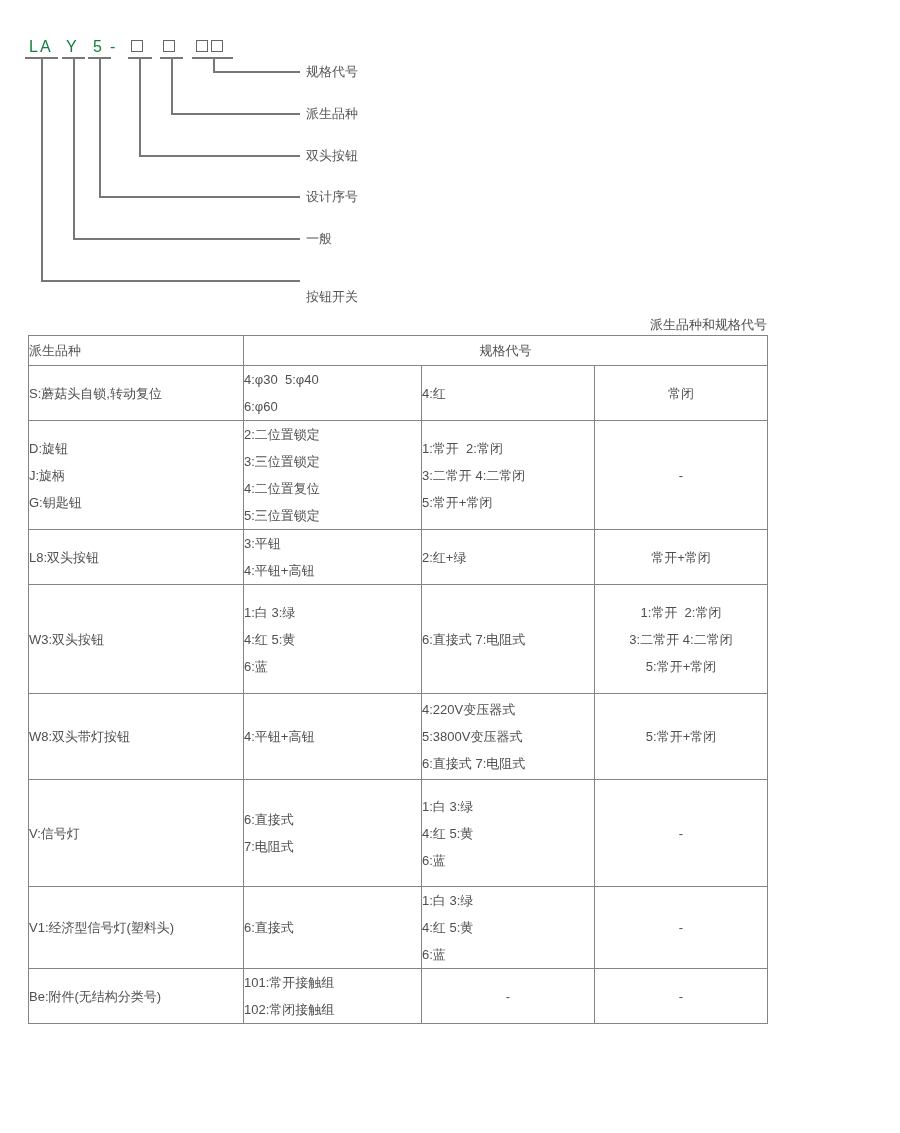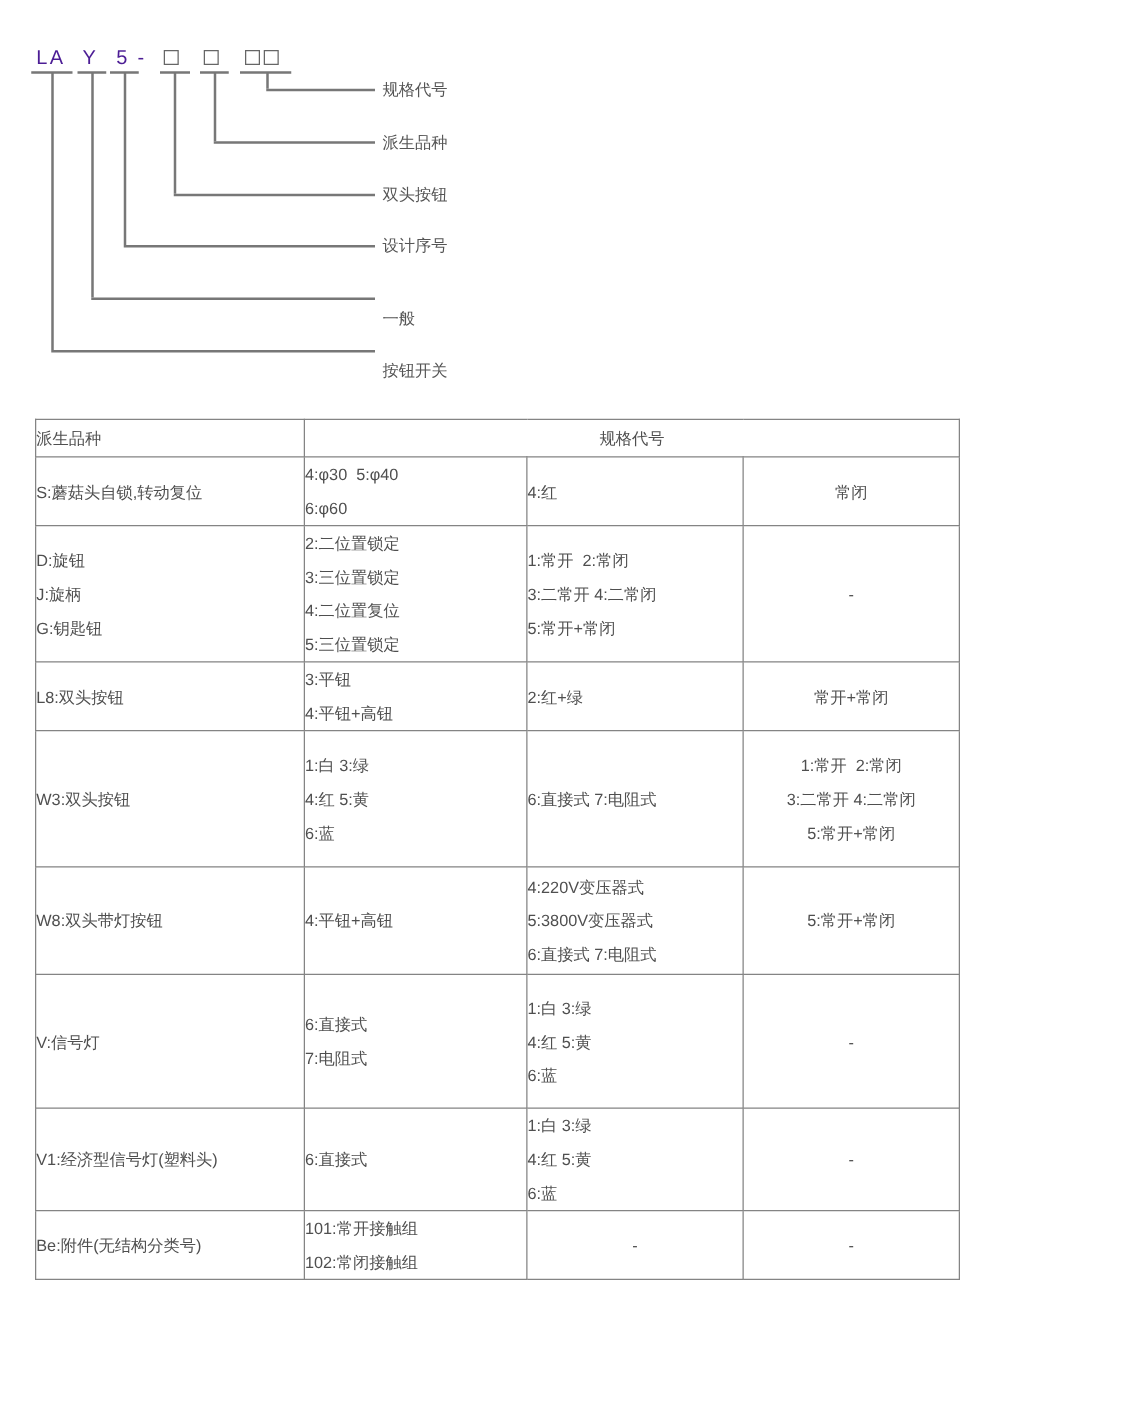--- a/index.html
+++ b/index.html
@@ -7,21 +7,21 @@
     position:relative;
     width:900px;height:1133px;
     background:#ffffff;
     font-family:"Liberation Sans","DejaVu Sans",sans-serif;
     color:#4f4f4f;
     overflow:hidden;
   }
   
   .code-part{
     position:absolute;top:38px;
-    font-size:16px;color:#4c1d95;letter-spacing:2px;white-space:pre;
+    font-size:16px;color:#15803d;letter-spacing:2px;white-space:pre;
   }
   .code-box{
     position:absolute;top:40px;width:10px;height:10px;
     border:1.5px solid #666;background:#fff;
   }
   .dline{position:absolute;background:#777;}
   .dlabel{
     position:absolute;left:306px;height:16px;
     font-size:13px;color:#555;white-space:pre;
   }
@@ -84,24 +84,25 @@
     <div class="dline" style="left:171px;top:113px;width:129px;height:1.5px;"></div>
     <div class="dline" style="left:139px;top:155px;width:161px;height:1.5px;"></div>
     <div class="dline" style="left:99px; top:196px;width:201px;height:1.5px;"></div>
     <div class="dline" style="left:73px; top:238px;width:227px;height:1.5px;"></div>
     <div class="dline" style="left:41px; top:280px;width:259px;height:1.5px;"></div>
 
     <span class="dlabel" style="top:63px;">规格代号</span>
     <span class="dlabel" style="top:105px;">派生品种</span>
     <span class="dlabel" style="top:147px;">双头按钮</span>
     <span class="dlabel" style="top:188px;">设计序号</span>
-    <span class="dlabel" style="top:246px;">一般</span>
+    <span class="dlabel" style="top:230px;">一般</span>
     <span class="dlabel" style="top:288px;">按钮开关</span>
   </div>
 
+  <div class="tbl-title">派生品种和规格代号</div>
 
   <table class="spec">
     <colgroup>
       <col style="width:215px;">
       <col style="width:178px;">
       <col style="width:173px;">
       <col style="width:173px;">
     </colgroup>
     <thead>
       <tr>

